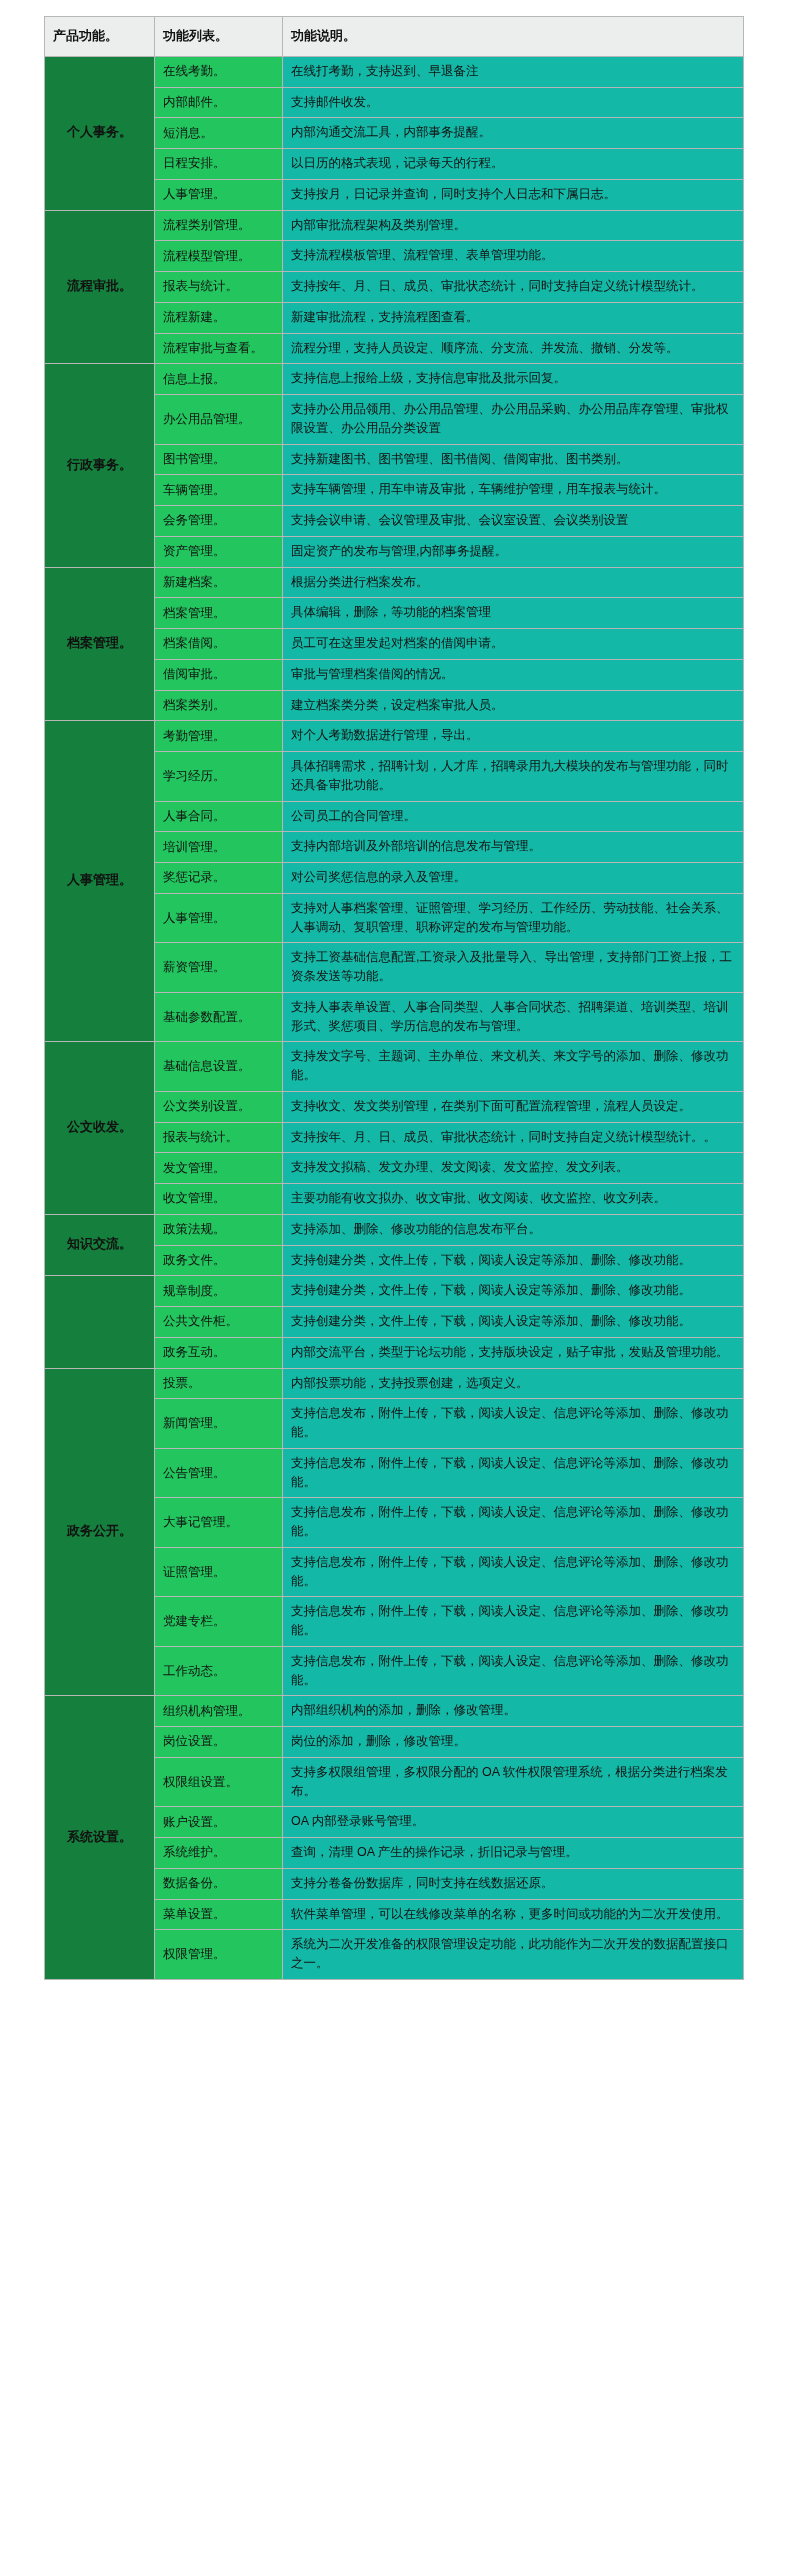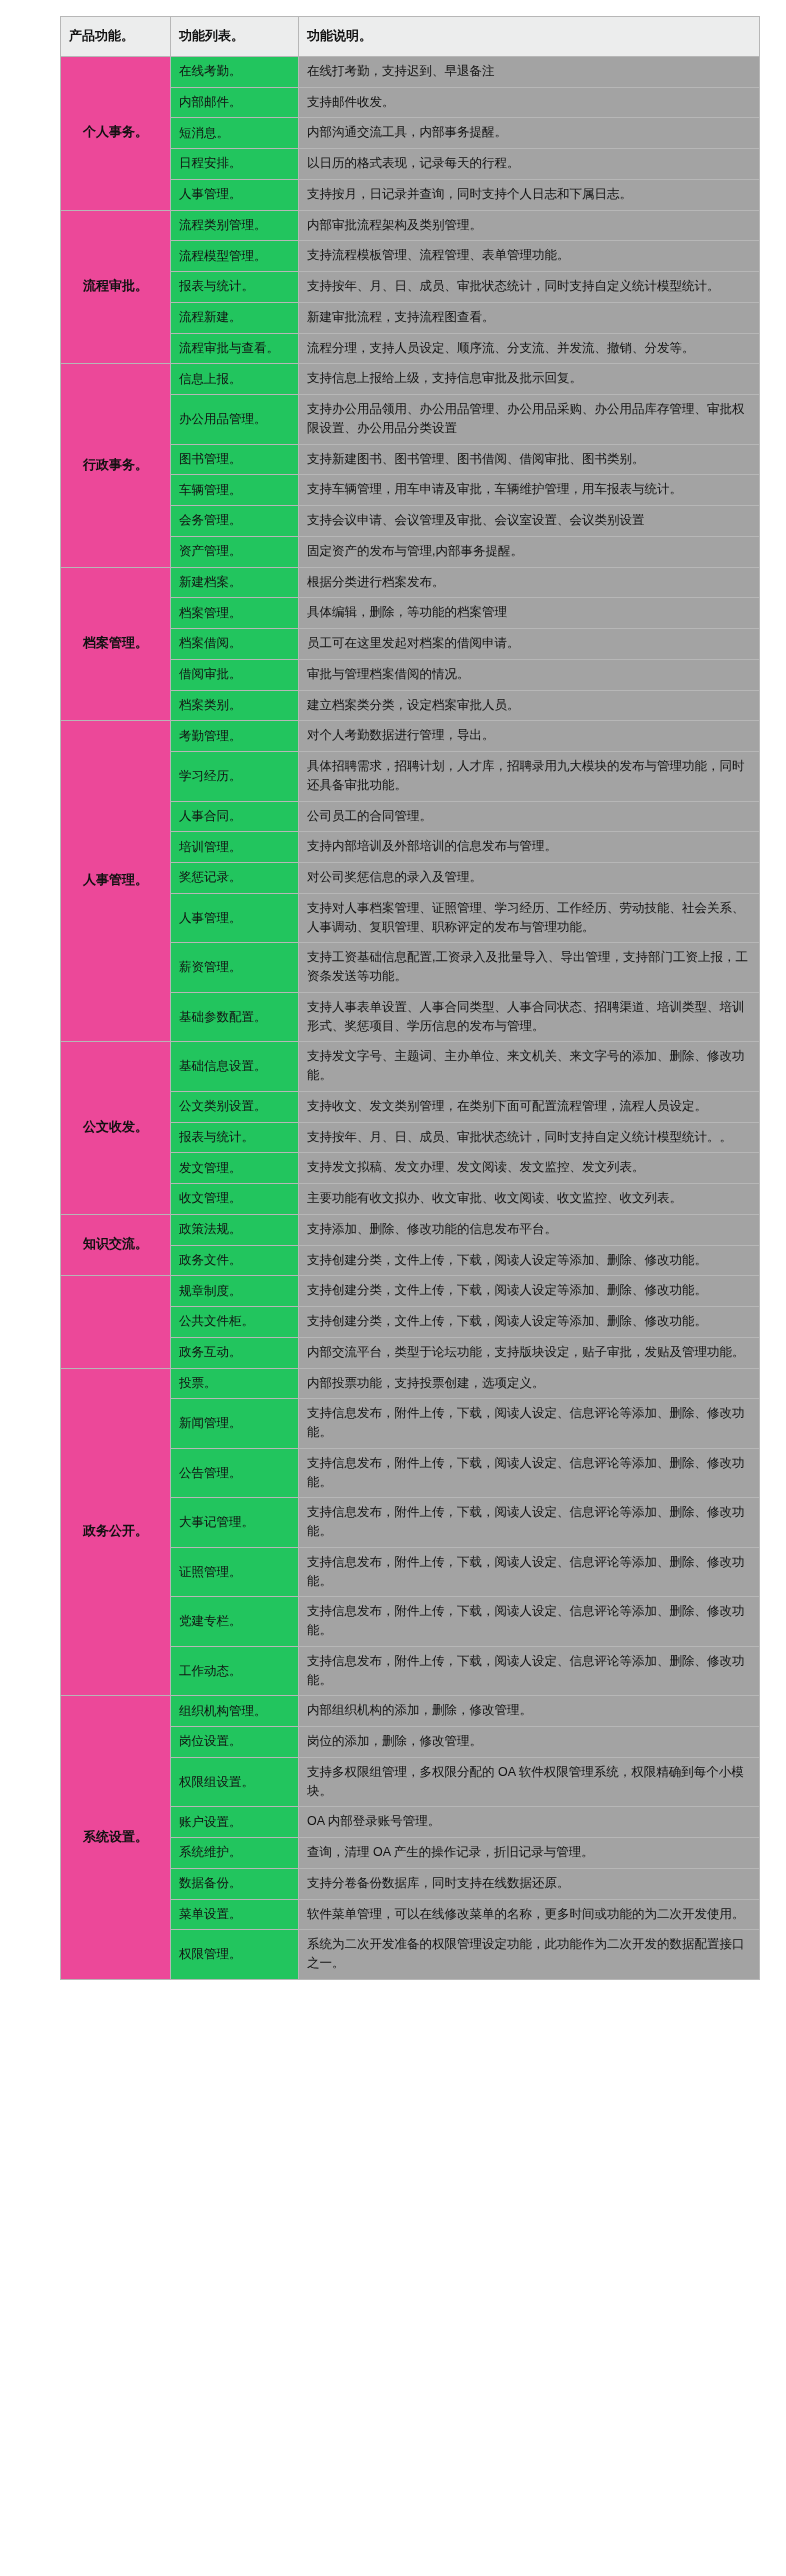--- a/index.html
+++ b/index.html
@@ -18,21 +18,20 @@
     box-sizing: border-box;
     padding: 16px 44px 20px 44px;
     background: #ffffff;
   }
   table.feature-table {
     width: 699px;
     border-collapse: collapse;
     table-layout: fixed;
     font-size: 12.5px;
     line-height: 1.45;
-    margin-left: 16px;
   }
   table.feature-table col.c1 { width: 110px; }
   table.feature-table col.c2 { width: 128px; }
   table.feature-table col.c3 { width: 461px; }
 
   table.feature-table th,
   table.feature-table td {
     border: 1px solid #b7b7b7;
     padding: 5px 8px 6px 8px;
     vertical-align: middle;
@@ -41,32 +40,32 @@
   }
   table.feature-table thead th {
     background: #eceded;
     font-weight: bold;
     font-size: 13px;
     padding-top: 10px;
     padding-bottom: 10px;
     color: #111;
   }
   table.feature-table td.group {
-    background: #ec4899;
+    background: #15803d;
     text-align: center;
     font-weight: bold;
     font-size: 13px;
     color: #111;
   }
   table.feature-table td.name {
     background: #22c55e;
     color: #111;
   }
   table.feature-table td.desc {
-    background: #a3a3a3;
+    background: #14b8a6;
     color: #111;
     line-height: 1.5;
   }
   tr.row { height: 22px; }
 </style>
 </head>
 <body>
 
 <div class="page">
   <table class="feature-table">
@@ -280,21 +279,21 @@
           <td class="group" rowspan="8">系统设置。</td>
           <td class="name">组织机构管理。</td>
           <td class="desc">内部组织机构的添加，删除，修改管理。</td>
         </tr>
         <tr class="row">
           <td class="name">岗位设置。</td>
           <td class="desc">岗位的添加，删除，修改管理。</td>
         </tr>
         <tr class="row">
           <td class="name">权限组设置。</td>
-          <td class="desc">支持多权限组管理，多权限分配的 OA 软件权限管理系统，权限精确到每个小模块。</td>
+          <td class="desc">支持多权限组管理，多权限分配的 OA 软件权限管理系统，根据分类进行档案发布。</td>
         </tr>
         <tr class="row">
           <td class="name">账户设置。</td>
           <td class="desc">OA 内部登录账号管理。</td>
         </tr>
         <tr class="row">
           <td class="name">系统维护。</td>
           <td class="desc">查询，清理 OA 产生的操作记录，折旧记录与管理。</td>
         </tr>
         <tr class="row">

